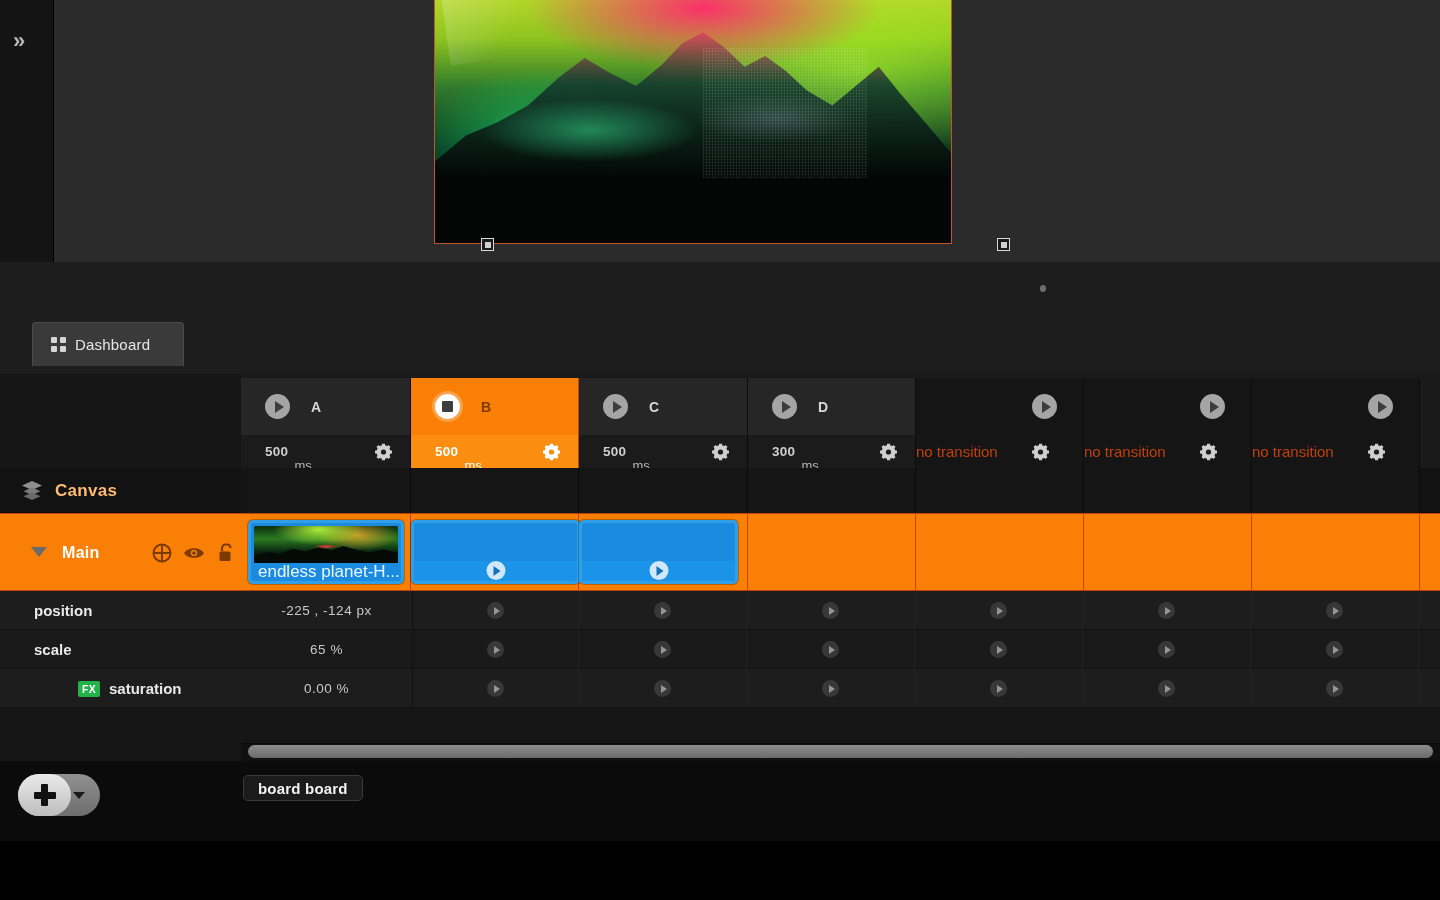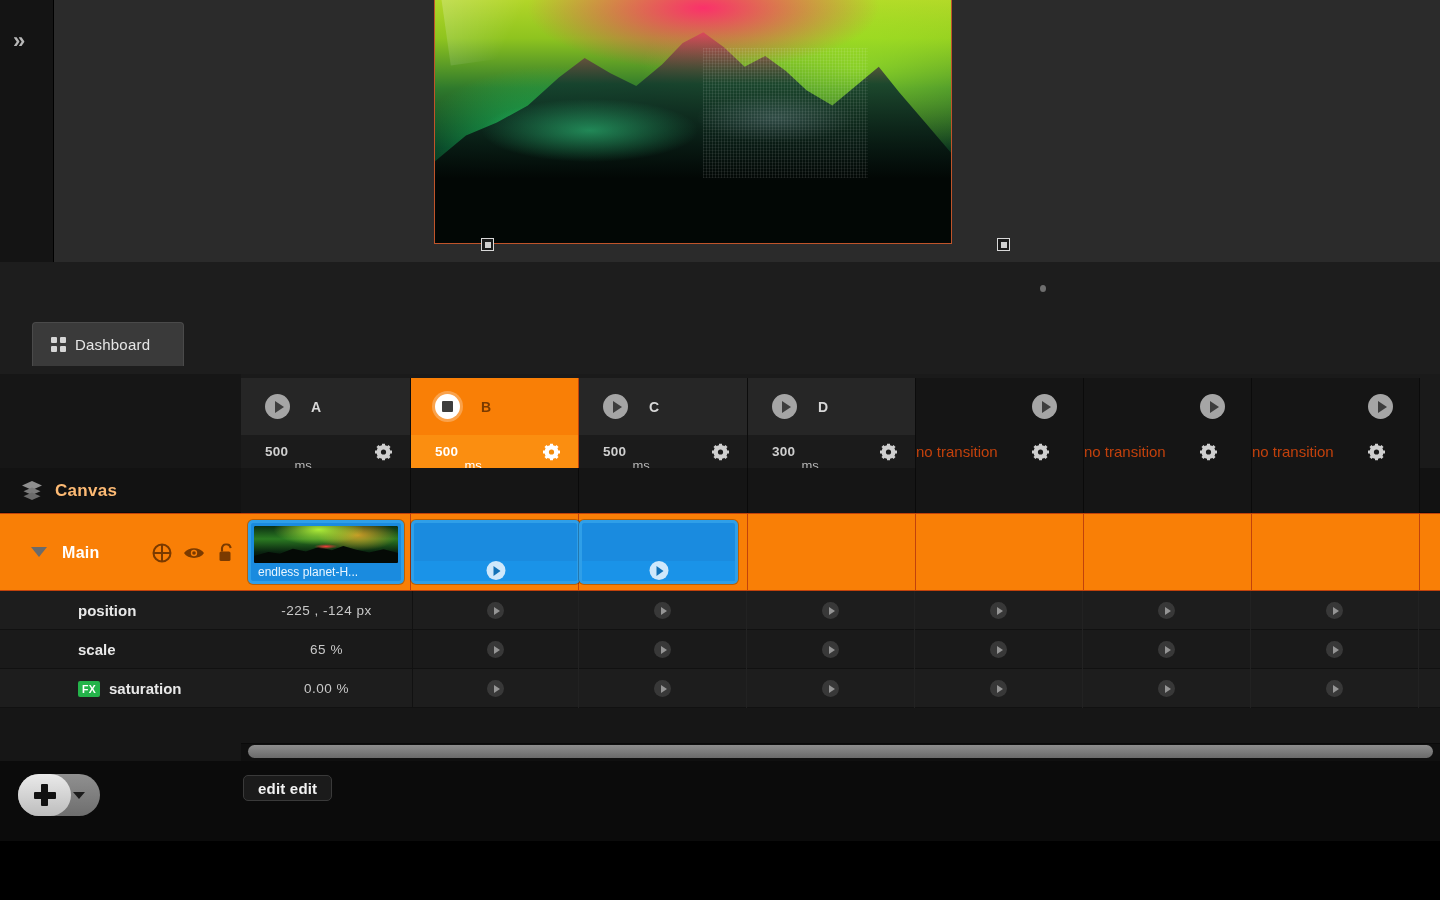--- a/index.html
+++ b/index.html
@@ -176,36 +176,36 @@
       radial-gradient(ellipse 40% 60% at 72% 25%, rgba(255,170,40,.75) 0%, rgba(255,170,40,0) 70%),
       linear-gradient(180deg,#0b2e12 0%, #2b7a22 35%, #0a2410 70%, #000 100%); }
   .th-mtn { position:absolute; left:0; right:0; bottom:0; height:62%;
     background:#050a06;
     clip-path: polygon(0% 70%, 10% 52%, 18% 60%, 27% 38%, 36% 50%, 45% 30%, 54% 44%, 62% 26%,
                        71% 42%, 80% 54%, 90% 40%, 100% 56%, 100% 100%, 0% 100%); }
   .th-red { position:absolute; left:42%; top:48%; width:16%; height:14%;
             background:radial-gradient(ellipse, rgba(255,60,60,.95) 0%, rgba(255,60,60,0) 70%); }
   .clip .cname {
     position:absolute; left:0; right:0; bottom:0; height:18px; line-height:18px;
-    font-size:12px; color:#eaf6ff; padding-left:7px; white-space:nowrap; overflow:hidden;
+    font-size:17px; color:#eaf6ff; padding-left:7px; white-space:nowrap; overflow:hidden;
   }
   .clip .arrowpad { position:absolute; left:0; right:0; bottom:0; height:20px; background:#1a93e8; }
   .arr {
     position:absolute; left:50%; transform:translateX(-50%); bottom:1px;
     width:19px; height:19px; border-radius:50%;
     background:#cfe8fb; display:flex; align-items:center; justify-content:center;
   }
   .arr .ah { width:0;height:0; border-left:7px solid #1272b8; border-top:5px solid transparent; border-bottom:5px solid transparent; margin-left:3px; }
 
   
   .prow { position:absolute; left:0; width:1440px; height:39px; background:#1d1d1d;
           border-bottom:1px solid #111; }
   .prow.alt { background:#1a1a1a; }
   .prow .pname { position:absolute; left:0; top:0; width:241px; height:39px; display:flex;
-                 align-items:center; font-size:15px; color:#e8e8e8; font-weight:bold; padding-left:78px; }
+                 align-items:center; font-size:15px; color:#e8e8e8; font-weight:bold; padding-left:34px; }
   .fxbadge { position:absolute; left:78px; top:50%; transform:translateY(-50%);
              background:#24b34a; color:#fff; font-size:10.5px; font-weight:bold;
              padding:2px 4px; border-radius:2px; letter-spacing:.3px; }
   .prow .pval { position:absolute; left:241px; top:0; width:172px; height:39px;
                 display:flex; align-items:center; justify-content:center;
                 font-size:13.5px; color:#c8c8c8; letter-spacing:.5px;
                 border-right:1px solid #111; }
   .pcols { position:absolute; left:413px; top:0; right:0; height:39px; }
   .pcols .pc { position:absolute; top:0; height:39px; border-right:1px solid #222;
                display:flex; align-items:center; justify-content:center; }
@@ -658,18 +658,18 @@
     <div class="hsb-thumb"></div>
 
     <div class="bottombar">
       <div class="plusbtn">
         <div class="pluscircle">
           <span class="pv"></span>
             <span class="ph"></span>
         </div>
         <div class="cv"></div>
       </div>
-      <div class="editboard">edit edit</div>
+      <div class="editboard">board board</div>
     </div>
   </div>
 
   <div class="blackbottom"></div>
 </div>
 
 </body></html>

